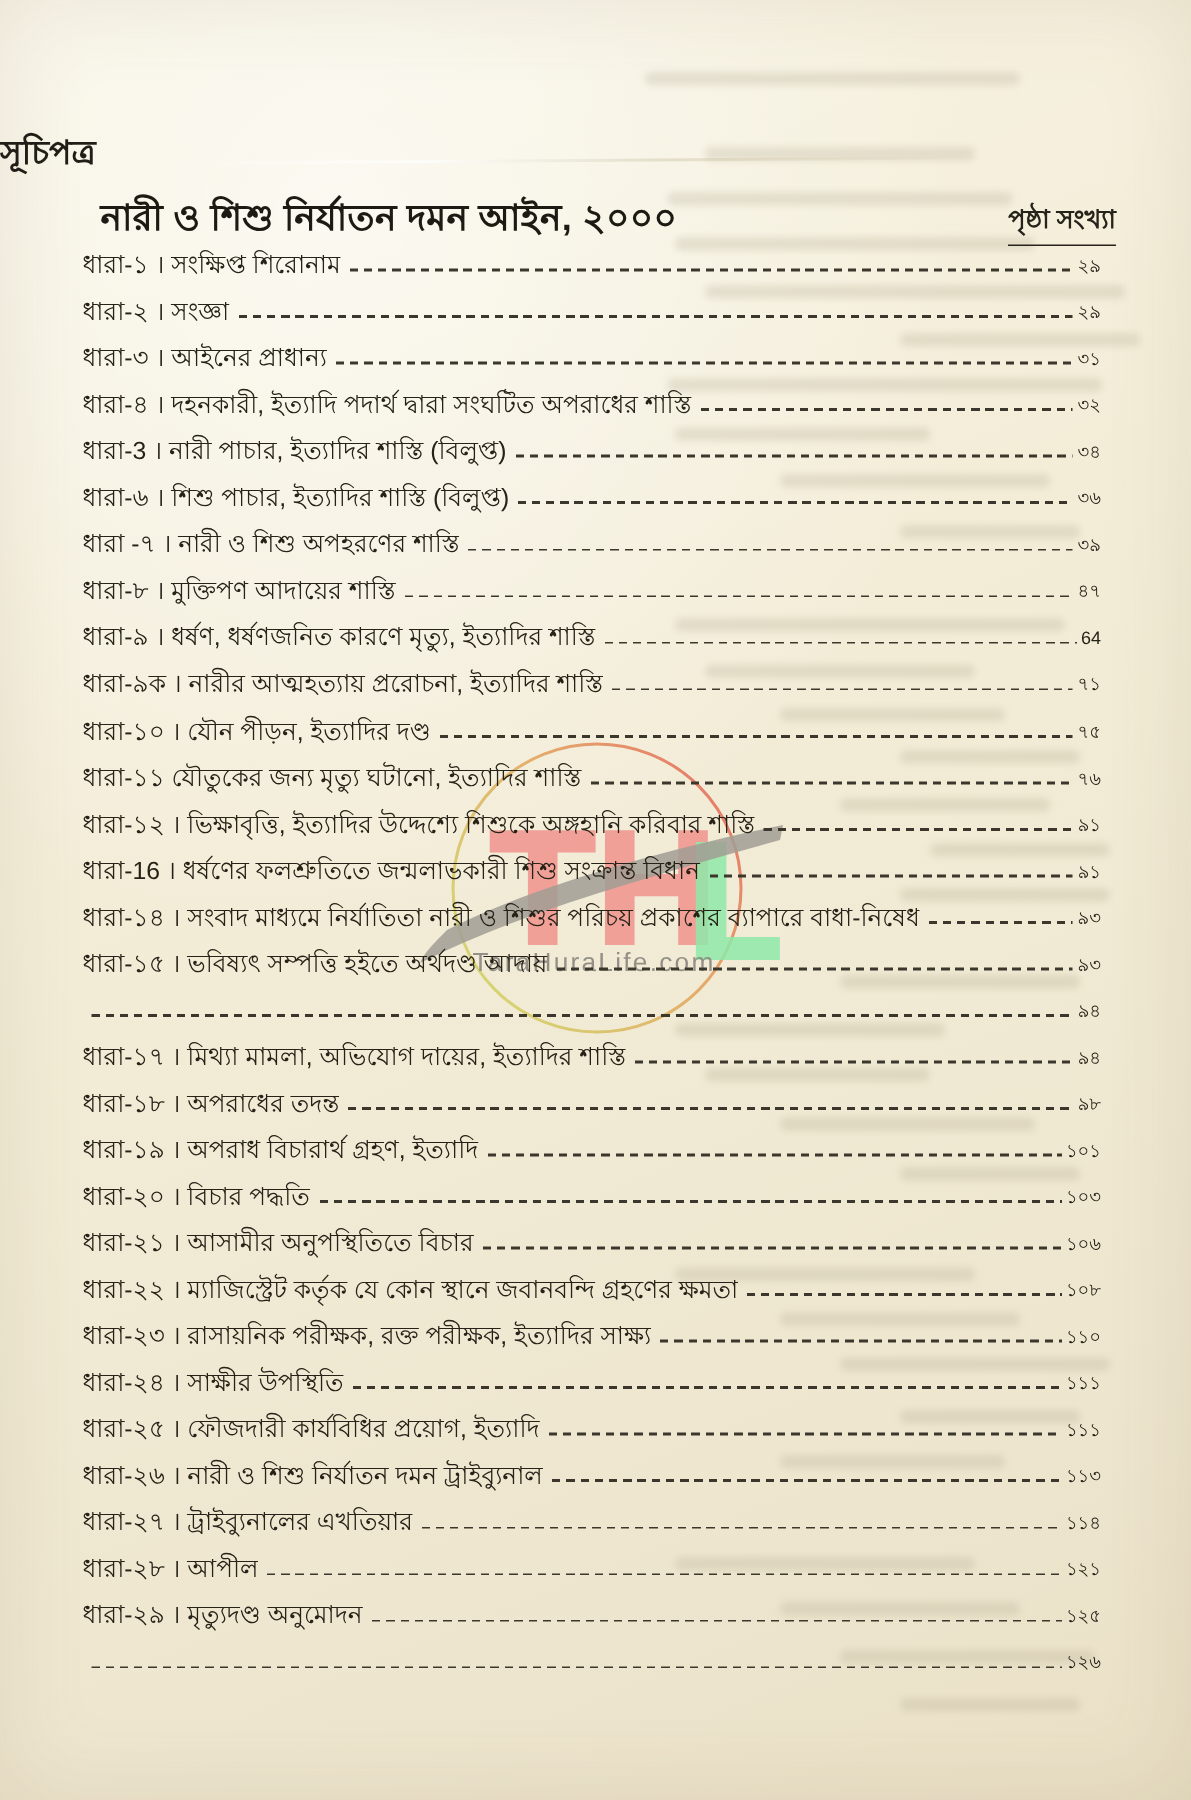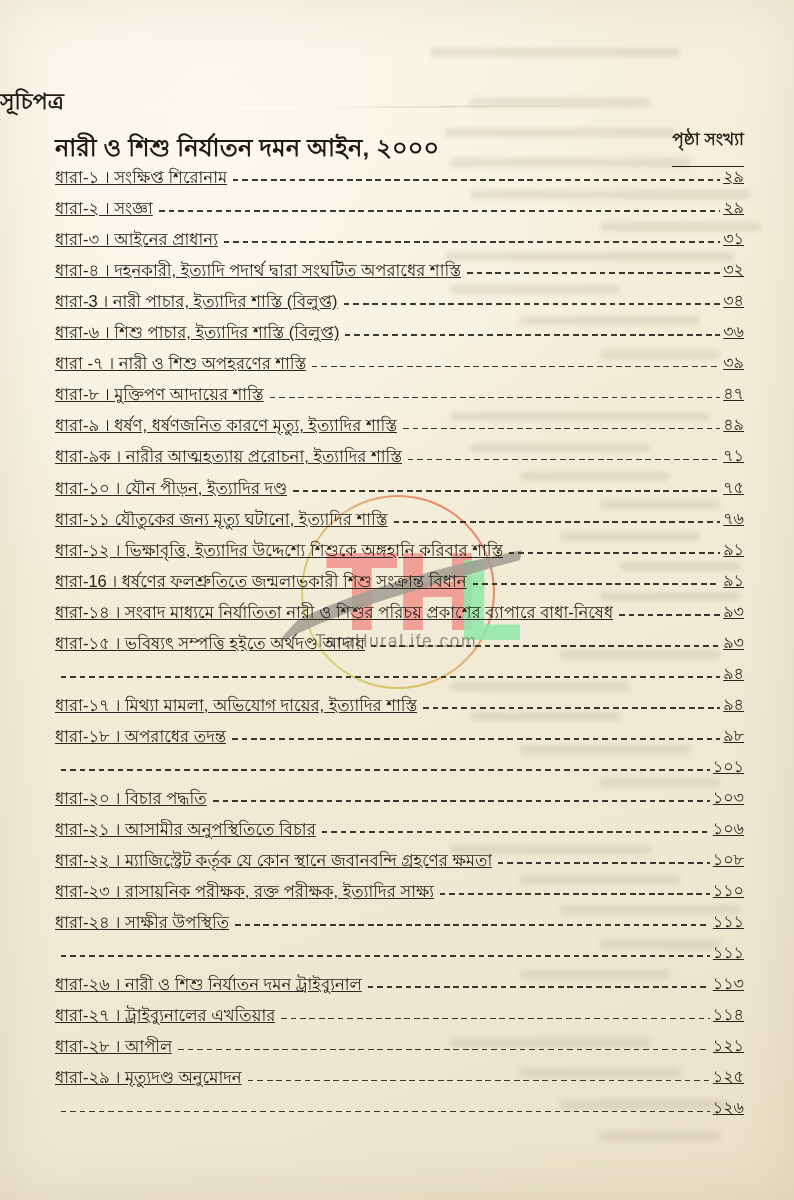--- a/index.html
+++ b/index.html
@@ -25,36 +25,36 @@
   .bleed-layer .smudge{
     position:absolute;height:9px;border-radius:4px;
     background:#b3ab92;opacity:.28;filter:blur(2.4px);
   }
   .content{position:absolute;inset:0;color:#29261f;}
   .toc-title{
     position:absolute;top:84px;left:0;right:10px;margin:0;
     text-align:left;font-size:22px;font-weight:700;color:#211e17;
   }
   .head-row{
-    position:absolute;left:55px;right:50px;top:126px;
+    position:absolute;left:67px;right:50px;top:126px;
     display:flex;justify-content:space-between;align-items:flex-end;
   }
   .act-title{margin:0;font-size:24px;font-weight:700;color:#1d1a13;letter-spacing:.2px;}
   .pn-label{
     font-size:17px;font-weight:700;color:#26231b;
-    border-bottom:1.6px solid #26231b;padding-bottom:12px;margin-bottom:2px;
-  }
-  .toc{position:absolute;left:55px;right:50px;top:161px;text-decoration:underline;}
+    border-bottom:1.6px solid #26231b;padding-bottom:2px;margin-bottom:2px;
+  }
+  .toc{position:absolute;left:55px;right:60px;top:161px;}
   .row{display:flex;align-items:flex-end;height:31.05px;min-width:0;}
   .lbl{flex:0 1 auto;min-width:0;white-space:nowrap;overflow:hidden;line-height:30px;font-size:16.5px;font-weight:500;color:#262218;}
   .leader{
     flex:1 1 0;min-width:0;height:1.8px;margin:0 3px 11px 6px;
     background:repeating-linear-gradient(90deg,#3b372c 0 5.5px,transparent 5.5px 9.5px);
   }
-  .pg{flex:0 0 auto;white-space:nowrap;line-height:30px;font-size:16px;font-weight:500;text-align:left;color:#262218;}
+  .pg{flex:0 0 auto;white-space:nowrap;line-height:30px;font-size:12px;font-weight:500;text-align:left;color:#262218;}
   .watermark{position:absolute;left:268px;top:462px;pointer-events:none;}
 </style>
 </head>
 <body>
 
 <div class="page">
 
   <div class="bleed-layer" id="bleed">
       <div class="smudge" style="left: 430px; top: 48px; width: 250px;"></div>
       <div class="smudge" style="left: 470px; top: 98px; width: 180px;"></div>
@@ -150,21 +150,21 @@
           <span class="pg">৩৯</span>
         </div>
         <div class="row">
           <span class="lbl">ধারা-৮ । মুক্তিপণ আদায়ের শাস্তি</span>
           <span class="leader"></span>
           <span class="pg">৪৭</span>
         </div>
         <div class="row">
           <span class="lbl">ধারা-৯ । ধর্ষণ, ধর্ষণজনিত কারণে মৃত্যু, ইত্যাদির শাস্তি</span>
           <span class="leader"></span>
-          <span class="pg">৪৯</span>
+          <span class="pg">64</span>
         </div>
         <div class="row">
           <span class="lbl">ধারা-৯ক । নারীর আত্মহত্যায় প্ররোচনা, ইত্যাদির শাস্তি</span>
           <span class="leader"></span>
           <span class="pg">৭১</span>
         </div>
         <div class="row">
           <span class="lbl">ধারা-১০ । যৌন পীড়ন, ইত্যাদির দণ্ড</span>
           <span class="leader"></span>
           <span class="pg">৭৫</span>
@@ -202,20 +202,21 @@
           <span class="lbl">ধারা-১৭ । মিথ্যা মামলা, অভিযোগ দায়ের, ইত্যাদির শাস্তি</span>
           <span class="leader"></span>
           <span class="pg">৯৪</span>
         </div>
         <div class="row">
           <span class="lbl">ধারা-১৮ । অপরাধের তদন্ত</span>
           <span class="leader"></span>
           <span class="pg">৯৮</span>
         </div>
         <div class="row">
+          <span class="lbl">ধারা-১৯ । অপরাধ বিচারার্থ গ্রহণ, ইত্যাদি</span>
           <span class="leader"></span>
           <span class="pg">১০১</span>
         </div>
         <div class="row">
           <span class="lbl">ধারা-২০ । বিচার পদ্ধতি</span>
           <span class="leader"></span>
           <span class="pg">১০৩</span>
         </div>
         <div class="row">
           <span class="lbl">ধারা-২১ । আসামীর অনুপস্থিতিতে বিচার</span>
@@ -231,20 +232,21 @@
           <span class="lbl">ধারা-২৩ । রাসায়নিক পরীক্ষক, রক্ত পরীক্ষক, ইত্যাদির সাক্ষ্য</span>
           <span class="leader"></span>
           <span class="pg">১১০</span>
         </div>
         <div class="row">
           <span class="lbl">ধারা-২৪ । সাক্ষীর উপস্থিতি</span>
           <span class="leader"></span>
           <span class="pg">১১১</span>
         </div>
         <div class="row">
+          <span class="lbl">ধারা-২৫ । ফৌজদারী কার্যবিধির প্রয়োগ, ইত্যাদি</span>
           <span class="leader"></span>
           <span class="pg">১১১</span>
         </div>
         <div class="row">
           <span class="lbl">ধারা-২৬ । নারী ও শিশু নির্যাতন দমন ট্রাইব্যুনাল</span>
           <span class="leader"></span>
           <span class="pg">১১৩</span>
         </div>
         <div class="row">
           <span class="lbl">ধারা-২৭ । ট্রাইব্যুনালের এখতিয়ার</span>

